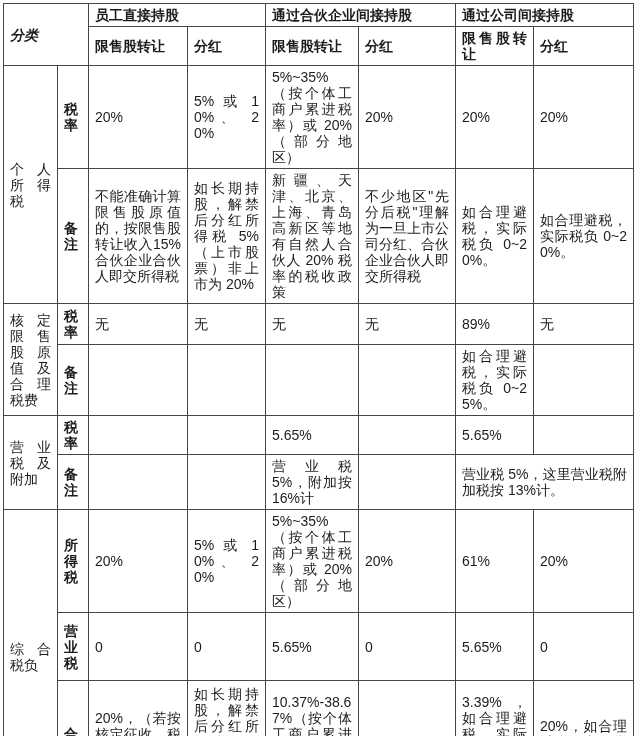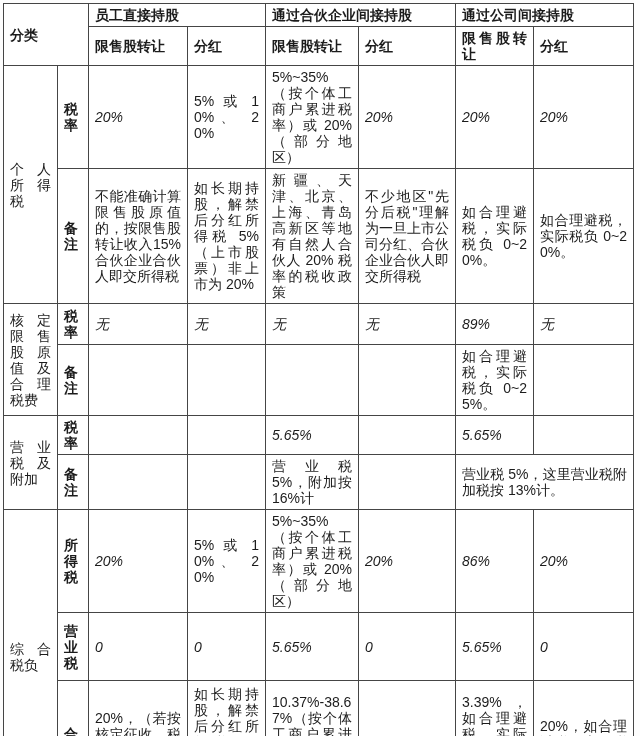--- a/index.html
+++ b/index.html
@@ -36,33 +36,33 @@
     overflow: hidden;
     box-sizing: border-box;
   }
   
   td.gh, td.sh, td.corner {
     font-weight: bold;
     text-align: left;
     padding-left: 7px;
     margin-left: 35px;
   }
-  td.corner { padding-left: 12px; }
+  td.corner { padding-left: 12px; font-style: italic; }
   
   td.rg {
     font-weight: normal;
     padding: 3px 7px;
   }
   
   td.rl {
     font-weight: bold;
     text-align: center;
     padding: 3px 2px;
   }
-  td.num { text-align: left; font-style: italic; }
+  td.num { text-align: left; }
 </style>
 </head>
 <body>
 
 <div class="page">
   <table class="tax">
     <colgroup>
       <col style="width:54px">
         <col style="width:31px">
       <col style="width:99px">
@@ -149,21 +149,21 @@
       <td colspan="2">营业税 5%，这里营业税附加税按 13%计。</td>
     </tr>
 
     <tr style="height:86px">
       <td class="rg" rowspan="3">综合税负</td>
       <td class="rl">所得税</td>
       <td class="num">20%</td>
       <td>5% 或 10%、 20%</td>
       <td>5%~35%（按个体工商户累进税率）或 20%（部分地区）</td>
       <td class="num">20%</td>
-      <td class="num">86%</td>
+      <td class="num">61%</td>
       <td class="num">20%</td>
     </tr>
     <tr style="height:68px">
       <td class="rl">营业税</td>
       <td class="num">0</td>
       <td class="num">0</td>
       <td class="num">5.65%</td>
       <td class="num">0</td>
       <td class="num">5.65%</td>
       <td class="num">0</td>

